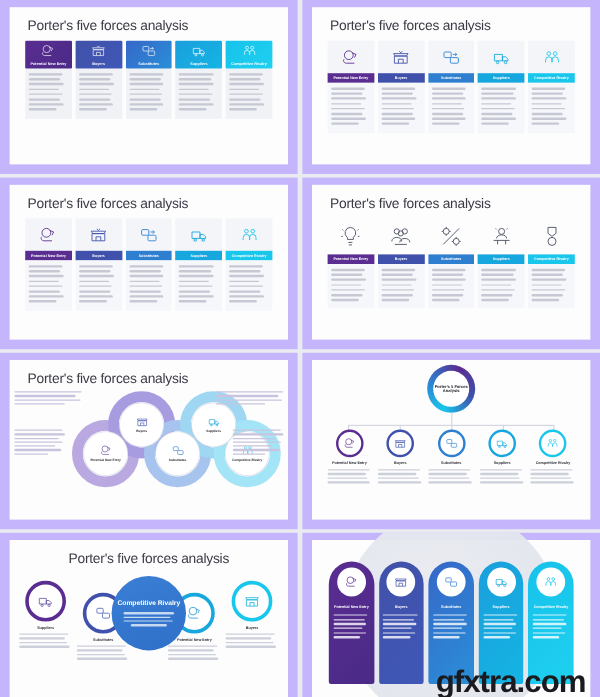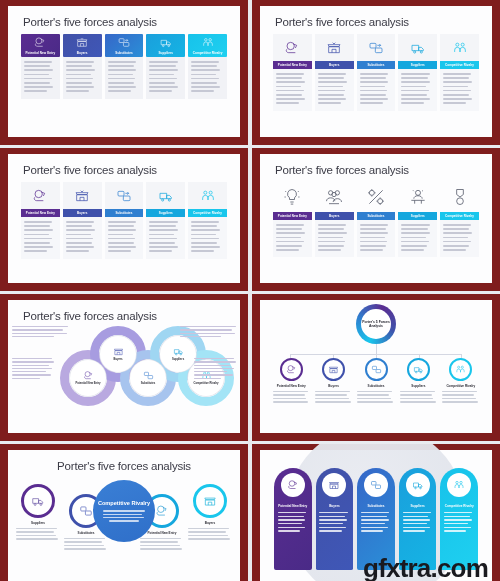--- a/index.html
+++ b/index.html
@@ -12,21 +12,21 @@
   #grid {
     width: 500px; height: 581px;
     display: grid;
     grid-template-columns: 1fr 1fr;
     grid-template-rows: 145px 143px 147px 146px;
     gap: 3px 4px;
     padding: 0 0 0 0;
     background: #e9ebf0;
   }
   .slide {
-    background: #7f1d1d;
+    background: #c4b5fd;
     position: relative;
     overflow: hidden;
   }
   .inner {
     position: absolute;
     left: 8px; right: 8px; top: 6px; bottom: 8px;
     background: #fdfdfe;
   }
   .title {
     font-size: 11.5px;

